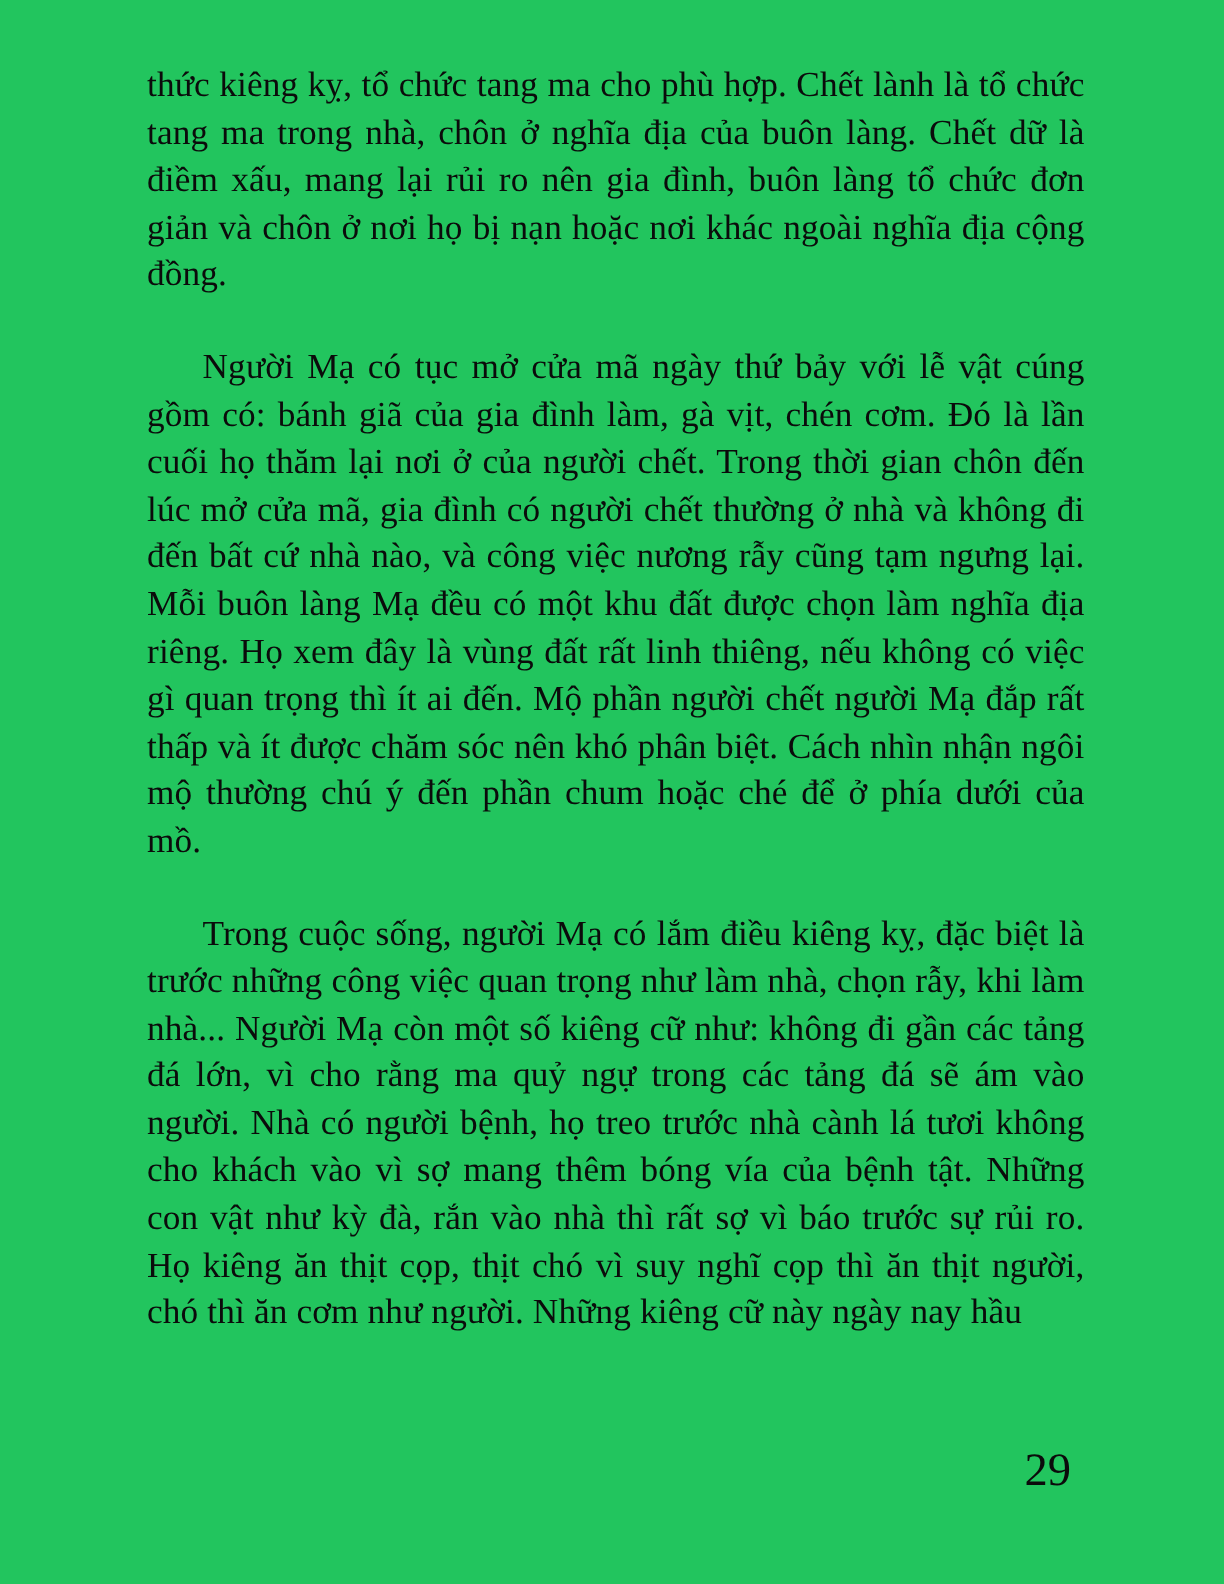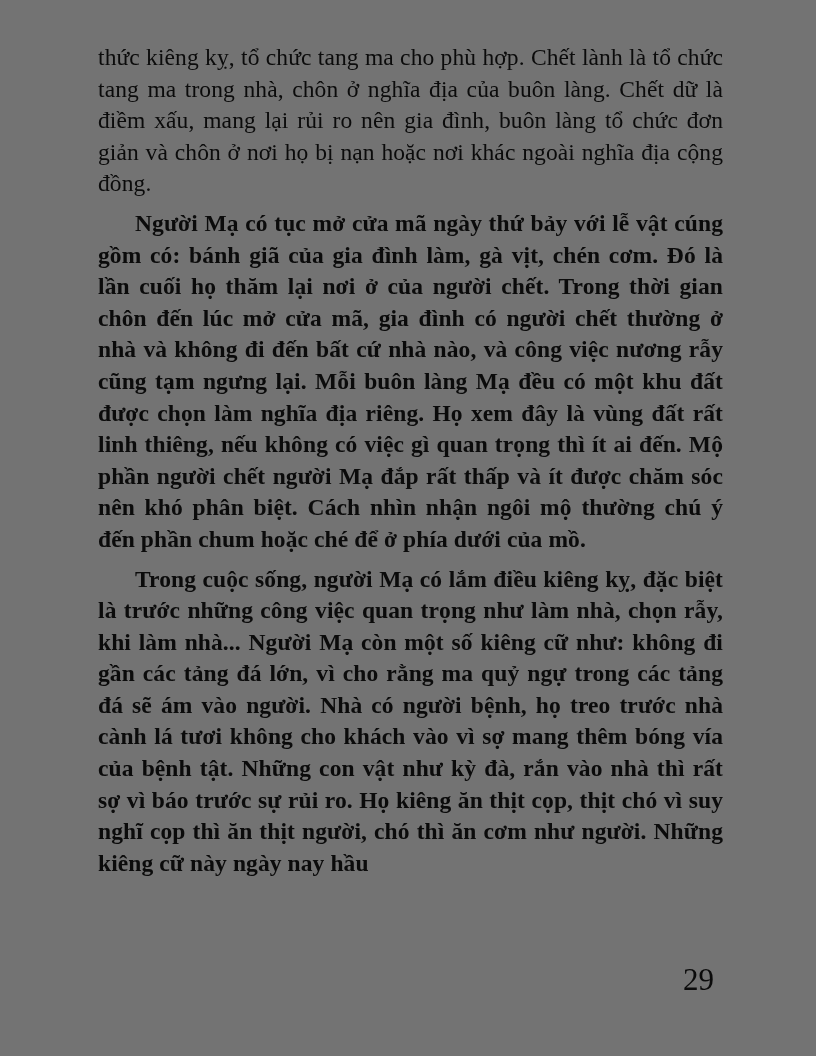--- a/index.html
+++ b/index.html
@@ -4,42 +4,41 @@
 <style>
   html, body {
     margin: 0;
     padding: 0;
     background: #ffffff;
   }
   .page {
     position: relative;
     width: 816px;
     height: 1056px;
-    background: #737373;
+    background: #22c55e;
     color: #0b0b0b;
     font-family: "Liberation Serif", "DejaVu Serif", serif;
     overflow: hidden;
   }
   .text-block {
     position: absolute;
     left: 98px;
     top: 42px;
     width: 625px;
     font-size: 23.5px;
     line-height: 31.6px;
     text-align: justify;
     letter-spacing: 0.1px;
   }
   .para {
     margin: 0;
     font-weight: 500;
   }
   .para + .para {
-    margin-top: 8px;
-    font-weight: bold;
+    margin-top: 30px;
   }
   .indent {
     text-indent: 37px;
   }
   .page-number {
     position: absolute;
     left: 683px;
     top: 962px;
     font-size: 31px;
     font-weight: 500;

